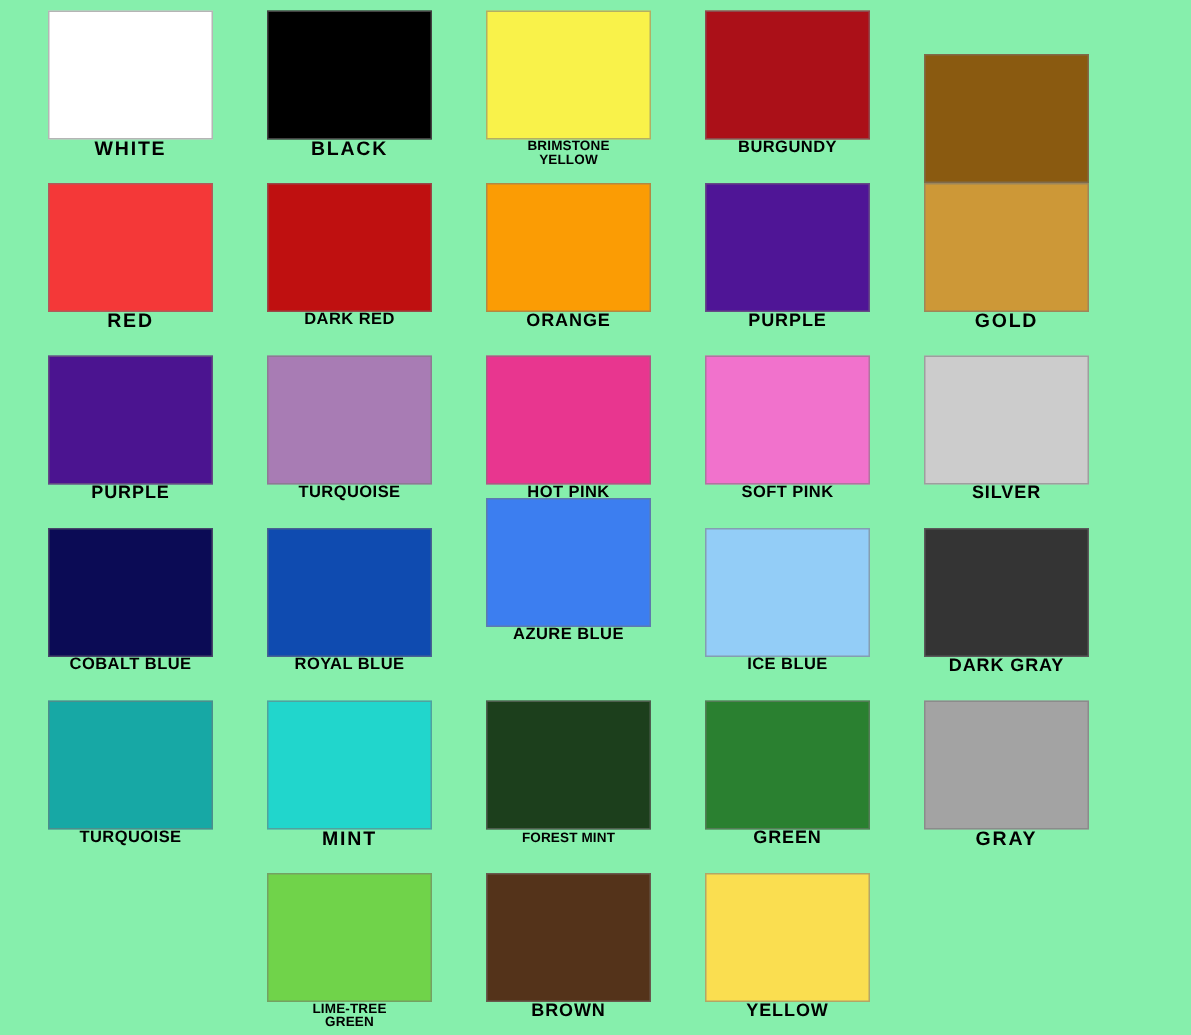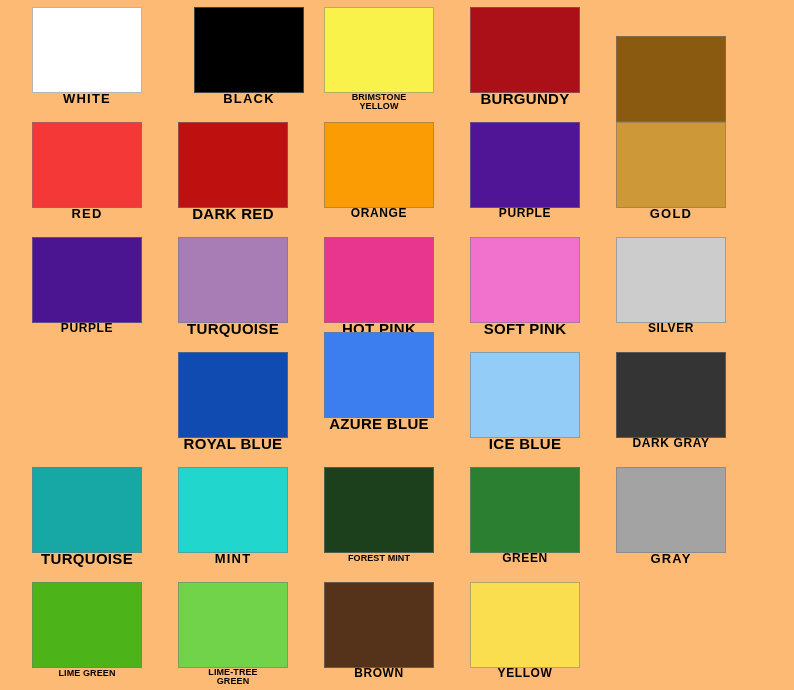--- a/index.html
+++ b/index.html
@@ -11,21 +11,21 @@
     width: 794px;
     height: 690px;
     font-family: "Liberation Sans", sans-serif;
     overflow: hidden;
   }
 
   #chart {
     position: relative;
     width: 794px;
     height: 690px;
-    background: #fdba74;
+    background: #86efac;
     text-decoration: underline;
   }
 
   .swatch-cell {
     position: absolute;
     width: 146px;
     height: 115px;
   }
 
   .swatch-box {
@@ -49,34 +49,34 @@
     color: #000000;
     line-height: 9.5px;
     letter-spacing: -0.2px;
     white-space: pre-line;
     -webkit-font-smoothing: none;
   }
 
   
   .lbl-xl { font-size: 13px; letter-spacing: 1.2px; }
   .lbl-lg { font-size: 12px; letter-spacing: 0.6px; }
-  .lbl-md { font-size: 15px; letter-spacing: 0.3px; }
+  .lbl-md { font-size: 11px; letter-spacing: 0.3px; }
   .lbl-sm { font-size: 9px;  letter-spacing: 0.1px; }
 
   .lbl-two-line { line-height: 9px; top: 93px; }
 </style>
 </head>
 <body>
 
 <div id="chart">
     <div class="swatch-cell" style="left: 20px; top: 0px;">
       <div class="swatch-box" title="WHITE" style="background: rgb(255, 255, 255);"></div>
       <div class="swatch-label lbl-xl">WHITE</div>
     </div>
-    <div class="swatch-cell" style="left: 182px; top: 0px;">
+    <div class="swatch-cell" style="left: 166px; top: 0px;">
       <div class="swatch-box" title="BLACK" style="background: rgb(0, 0, 0);"></div>
       <div class="swatch-label lbl-xl">BLACK</div>
     </div>
     <div class="swatch-cell" style="left: 312px; top: 0px;">
       <div class="swatch-box" title="BRIMSTONE YELLOW" style="background: rgb(249, 242, 74);"></div>
       <div class="swatch-label lbl-sm lbl-two-line">BRIMSTONE
 YELLOW</div>
     </div>
     <div class="swatch-cell" style="left: 458px; top: 0px;">
       <div class="swatch-box" title="BURGUNDY" style="background: rgb(171, 16, 24);"></div>
@@ -119,20 +119,24 @@
       <div class="swatch-label lbl-md">HOT PINK</div>
     </div>
     <div class="swatch-cell" style="left: 458px; top: 230px;">
       <div class="swatch-box" title="SOFT PINK" style="background: rgb(241, 114, 204);"></div>
       <div class="swatch-label lbl-md">SOFT PINK</div>
     </div>
     <div class="swatch-cell" style="left: 604px; top: 230px;">
       <div class="swatch-box" title="SILVER" style="background: rgb(204, 204, 204);"></div>
       <div class="swatch-label lbl-lg">SILVER</div>
     </div>
+    <div class="swatch-cell" style="left: 20px; top: 345px;">
+      <div class="swatch-box" title="COBALT BLUE" style="background: rgb(11, 11, 85);"></div>
+      <div class="swatch-label lbl-md">COBALT BLUE</div>
+    </div>
     <div class="swatch-cell" style="left: 166px; top: 345px;">
       <div class="swatch-box" title="ROYAL BLUE" style="background: rgb(15, 75, 176);"></div>
       <div class="swatch-label lbl-md">ROYAL BLUE</div>
     </div>
     <div class="swatch-cell" style="left: 312px; top: 325px;">
       <div class="swatch-box" title="AZURE BLUE" style="background: rgb(60, 126, 240);"></div>
       <div class="swatch-label lbl-md">AZURE BLUE</div>
     </div>
     <div class="swatch-cell" style="left: 458px; top: 345px;">
       <div class="swatch-box" title="ICE BLUE" style="background: rgb(147, 205, 247);"></div>
@@ -155,24 +159,20 @@
       <div class="swatch-label lbl-sm">FOREST MINT</div>
     </div>
     <div class="swatch-cell" style="left: 458px; top: 460px;">
       <div class="swatch-box" title="GREEN" style="background: rgb(42, 128, 48);"></div>
       <div class="swatch-label lbl-lg">GREEN</div>
     </div>
     <div class="swatch-cell" style="left: 604px; top: 460px;">
       <div class="swatch-box" title="GRAY" style="background: rgb(163, 163, 163);"></div>
       <div class="swatch-label lbl-xl">GRAY</div>
     </div>
-    <div class="swatch-cell" style="left: 20px; top: 575px;">
-      <div class="swatch-box" title="LIME GREEN" style="background: rgb(76, 179, 24);"></div>
-      <div class="swatch-label lbl-sm">LIME GREEN</div>
-    </div>
     <div class="swatch-cell" style="left: 166px; top: 575px;">
       <div class="swatch-box" title="LIME-TREE GREEN" style="background: rgb(112, 211, 74);"></div>
       <div class="swatch-label lbl-sm lbl-two-line">LIME-TREE
 GREEN</div>
     </div>
     <div class="swatch-cell" style="left: 312px; top: 575px;">
       <div class="swatch-box" title="BROWN" style="background: rgb(84, 51, 26);"></div>
       <div class="swatch-label lbl-lg">BROWN</div>
     </div>
     <div class="swatch-cell" style="left: 458px; top: 575px;">

